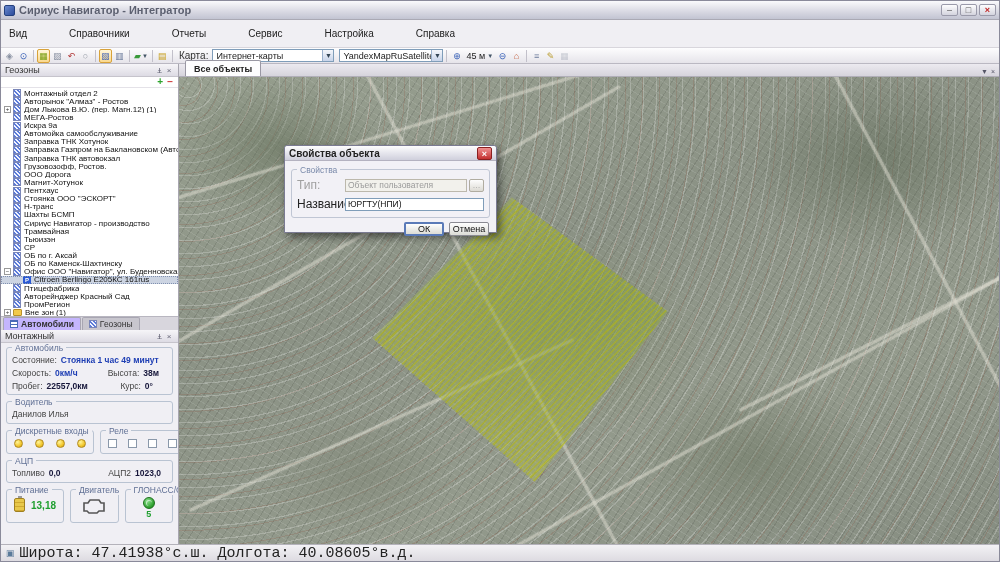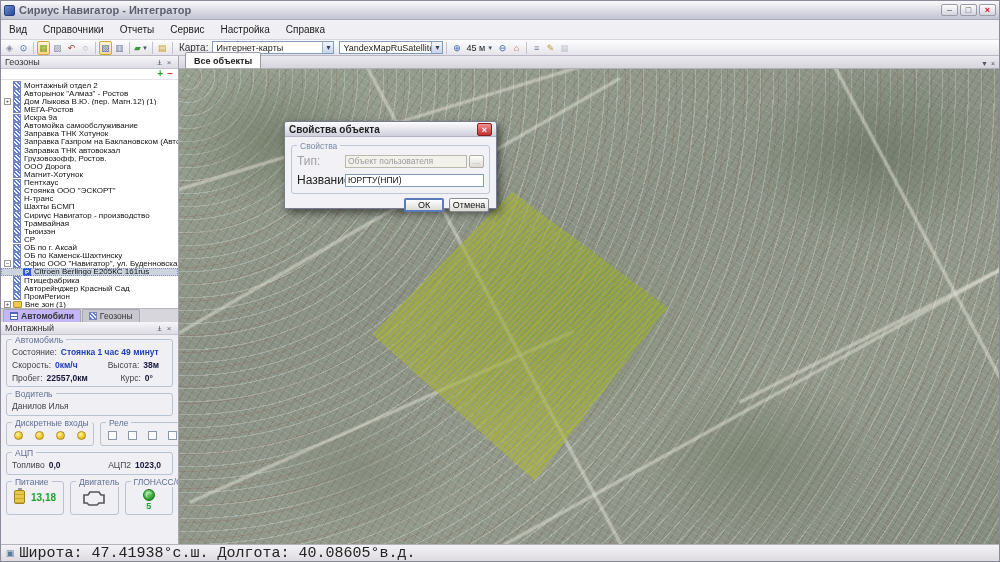--- a/index.html
+++ b/index.html
@@ -14,22 +14,22 @@
   .app-icon { width:11px; height:11px; margin-right:4px;
     background:linear-gradient(135deg,#6a8ad0,#2a4a9a); border:1px solid #24407e; border-radius:2px; }
   .title-text { font-size:11px; font-weight:bold; color:#5c6070; flex:1; }
   .winbtns { display:flex; gap:2px; }
   .winbtn { width:17px; height:12px; font-size:9px; line-height:10px; text-align:center;
     background:linear-gradient(#fdfdfe,#d4d4de); border:1px solid #9a9aaa; border-radius:2px;
     color:#555; }
   .winbtn.close { color:#c02020; font-weight:bold; }
 
   
-  .menubar { height:20px; background:#f0eff3; display:flex; align-items:center;
-    border-bottom:1px solid #d8d6dc; }
+  .menubar { height:28px; background:#f0eff3; display:flex; align-items:center;
+    border-bottom:1px solid #d8d6dc;gap:26px; }
   .menu-item { font-size:10px; color:#222; padding:0 8px; line-height:12px; }
 
   
   .toolbar { height:16px; background:linear-gradient(#fdfdfe,#e6e4ea);
     display:flex; align-items:center; border-bottom:1px solid #bab8c2; padding:0 2px; gap:1px; }
   .tb-btn { min-width:13px; height:14px; display:flex; align-items:center; justify-content:center;
     font-size:9px; border:1px solid transparent; border-radius:2px; }
   .tb-btn.pressed { background:linear-gradient(#fff6da,#fad98e); border-color:#d8a23a; }
   .tb-btn.disabled { opacity:.4; }
   .tb-sep { width:1px; height:12px; background:#c2c0ca; margin:0 2px; }
@@ -144,21 +144,21 @@
     clip-path:polygon(40.6% 25.8%, 59.6% 50.2%, 43.4% 86.7%, 23.6% 55.9%);
     background:
       repeating-linear-gradient(135deg, rgba(190,190,20,.55) 0 1.5px, rgba(235,235,110,.12) 1.5px 4.5px),
       radial-gradient(ellipse at 52% 48%, rgba(85,125,55,.45), rgba(150,160,85,.28) 72%),
       rgba(222,222,96,.18); }
   .watermark { position:absolute; left:26px; top:196px; font-size:40px; font-weight:bold;
     letter-spacing:3px; white-space:nowrap; color:rgba(248,248,246,.92);
     text-shadow:1px 1px 0 #4a4a46, -1px -1px 0 #4a4a46, 2px 3px 3px rgba(0,0,0,.55); }
 
   
-  .dialog { position:absolute; left:105px; top:52px; width:213px; height:88px;
+  .dialog { position:absolute; left:105px; top:68px; width:213px; height:88px;
     background:#f2f1f6; border:1px solid #7a7a92; border-radius:3px 3px 0 0;
     box-shadow:3px 4px 8px rgba(0,0,0,.5); }
   .dlg-title { height:15px; background:linear-gradient(#fdfdfe,#cfcfdc);
     border-bottom:1px solid #b4b2c0; display:flex; align-items:center; padding:0 4px;
     border-radius:3px 3px 0 0; }
   .dlg-title-text { flex:1; font-size:10px; font-weight:bold; color:#222; }
   .dlg-close { width:15px; height:13px; background:linear-gradient(#f09090,#c43030);
     border:1px solid #8a2020; border-radius:2px; color:#fff; font-size:9px; font-weight:bold;
     text-align:center; line-height:12px; }
   .dlg-grp { position:relative; margin:8px 6px 4px 6px; border:1px solid #c0c6d4;

